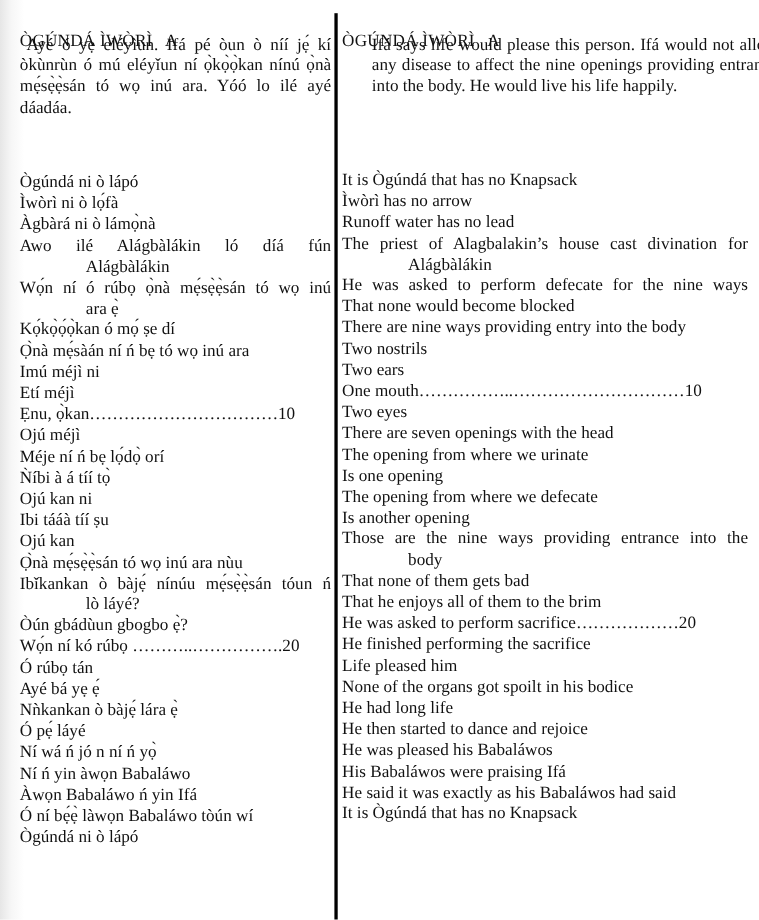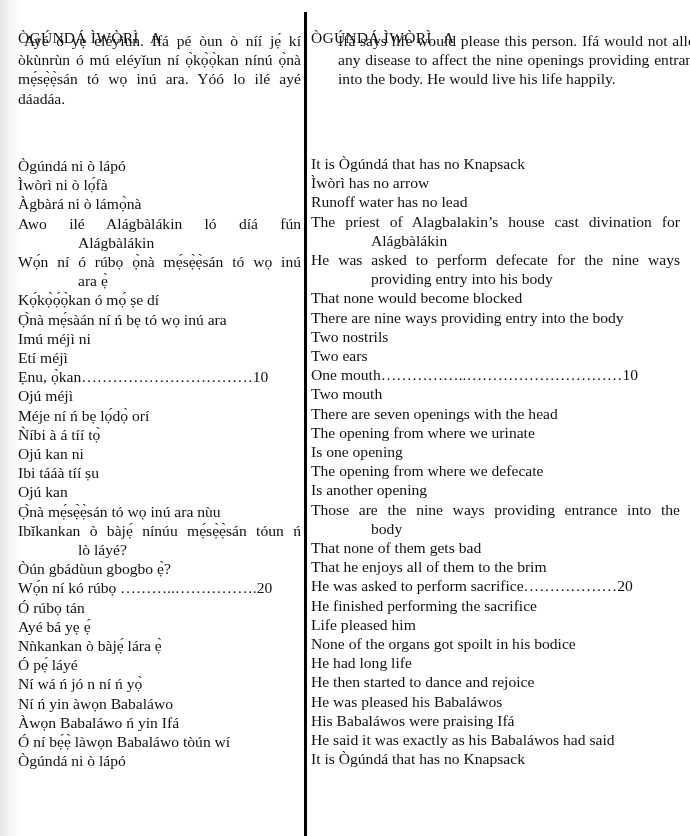--- a/index.html
+++ b/index.html
@@ -152,28 +152,27 @@
   <ul class="verses" id="right-verses">
       <li class="verse"><span class="line">It is Ògúndá that has no Knapsack</span></li>
       <li class="verse"><span class="line">Ìwòrì has no arrow</span></li>
       <li class="verse"><span class="line">Runoff water has no lead</span></li>
       <li class="verse wrap">
         <span class="first">The priest of Alagbalakin’s house cast divination for</span>
         <span class="cont">Alágbàlákin</span>
       </li>
       <li class="verse wrap">
         <span class="first">He was asked to perform defecate for the nine ways</span>
-        <span class="cont">providing entry into his body</span>
       </li>
       <li class="verse"><span class="line">That none would become blocked</span></li>
       <li class="verse"><span class="line">There are nine ways providing entry into the body</span></li>
       <li class="verse"><span class="line">Two nostrils</span></li>
       <li class="verse"><span class="line">Two ears</span></li>
       <li class="verse"><span class="line">One mouth……………..…………………………10</span></li>
-      <li class="verse"><span class="line">Two mouth</span></li>
+      <li class="verse"><span class="line">Two eyes</span></li>
       <li class="verse"><span class="line">There are seven openings with the head</span></li>
       <li class="verse"><span class="line">The opening from where we urinate</span></li>
       <li class="verse"><span class="line">Is one opening</span></li>
       <li class="verse"><span class="line">The opening from where we defecate</span></li>
       <li class="verse"><span class="line">Is another opening</span></li>
       <li class="verse wrap">
         <span class="first">Those are the nine ways providing entrance into the</span>
         <span class="cont">body</span>
       </li>
       <li class="verse"><span class="line">That none of them gets bad</span></li>

